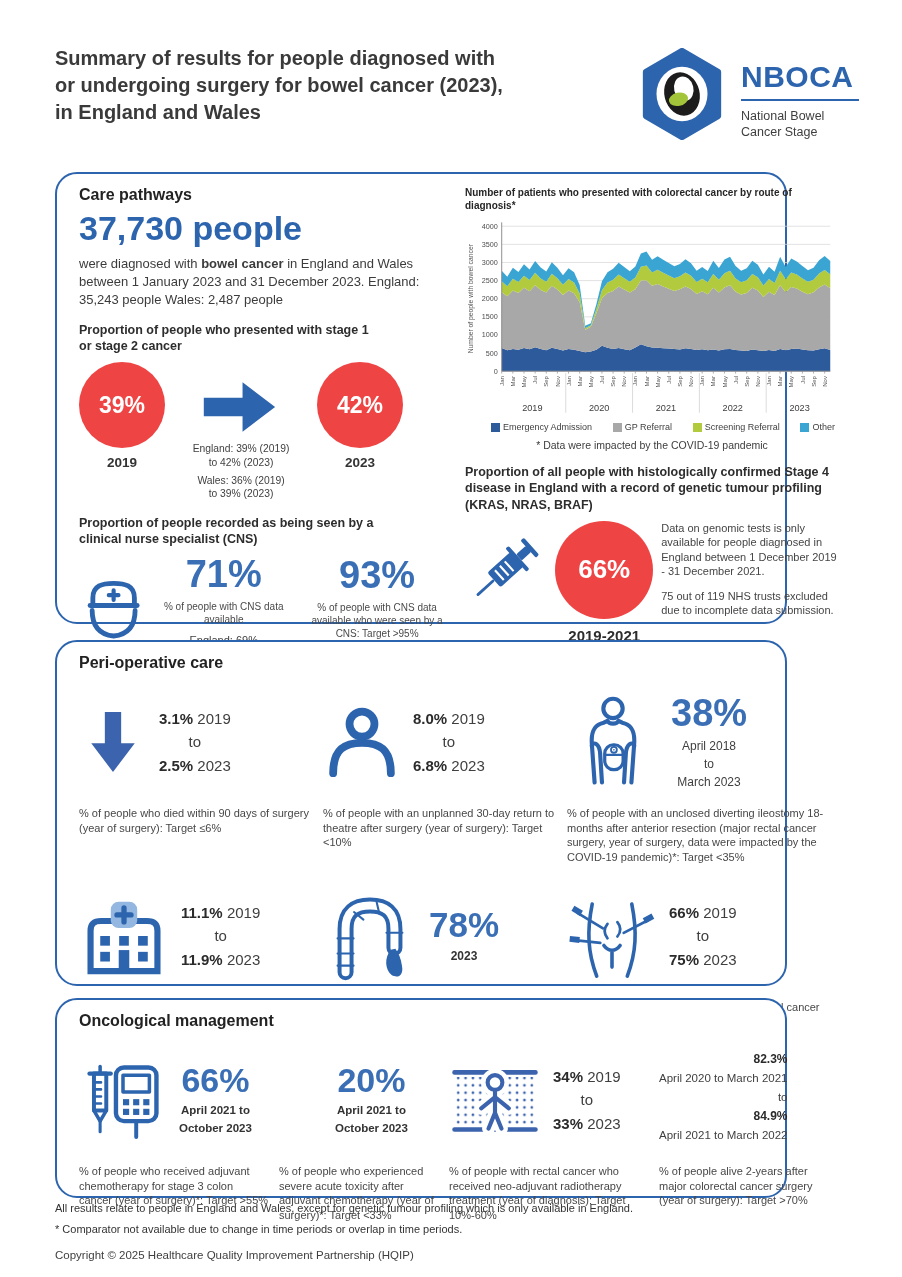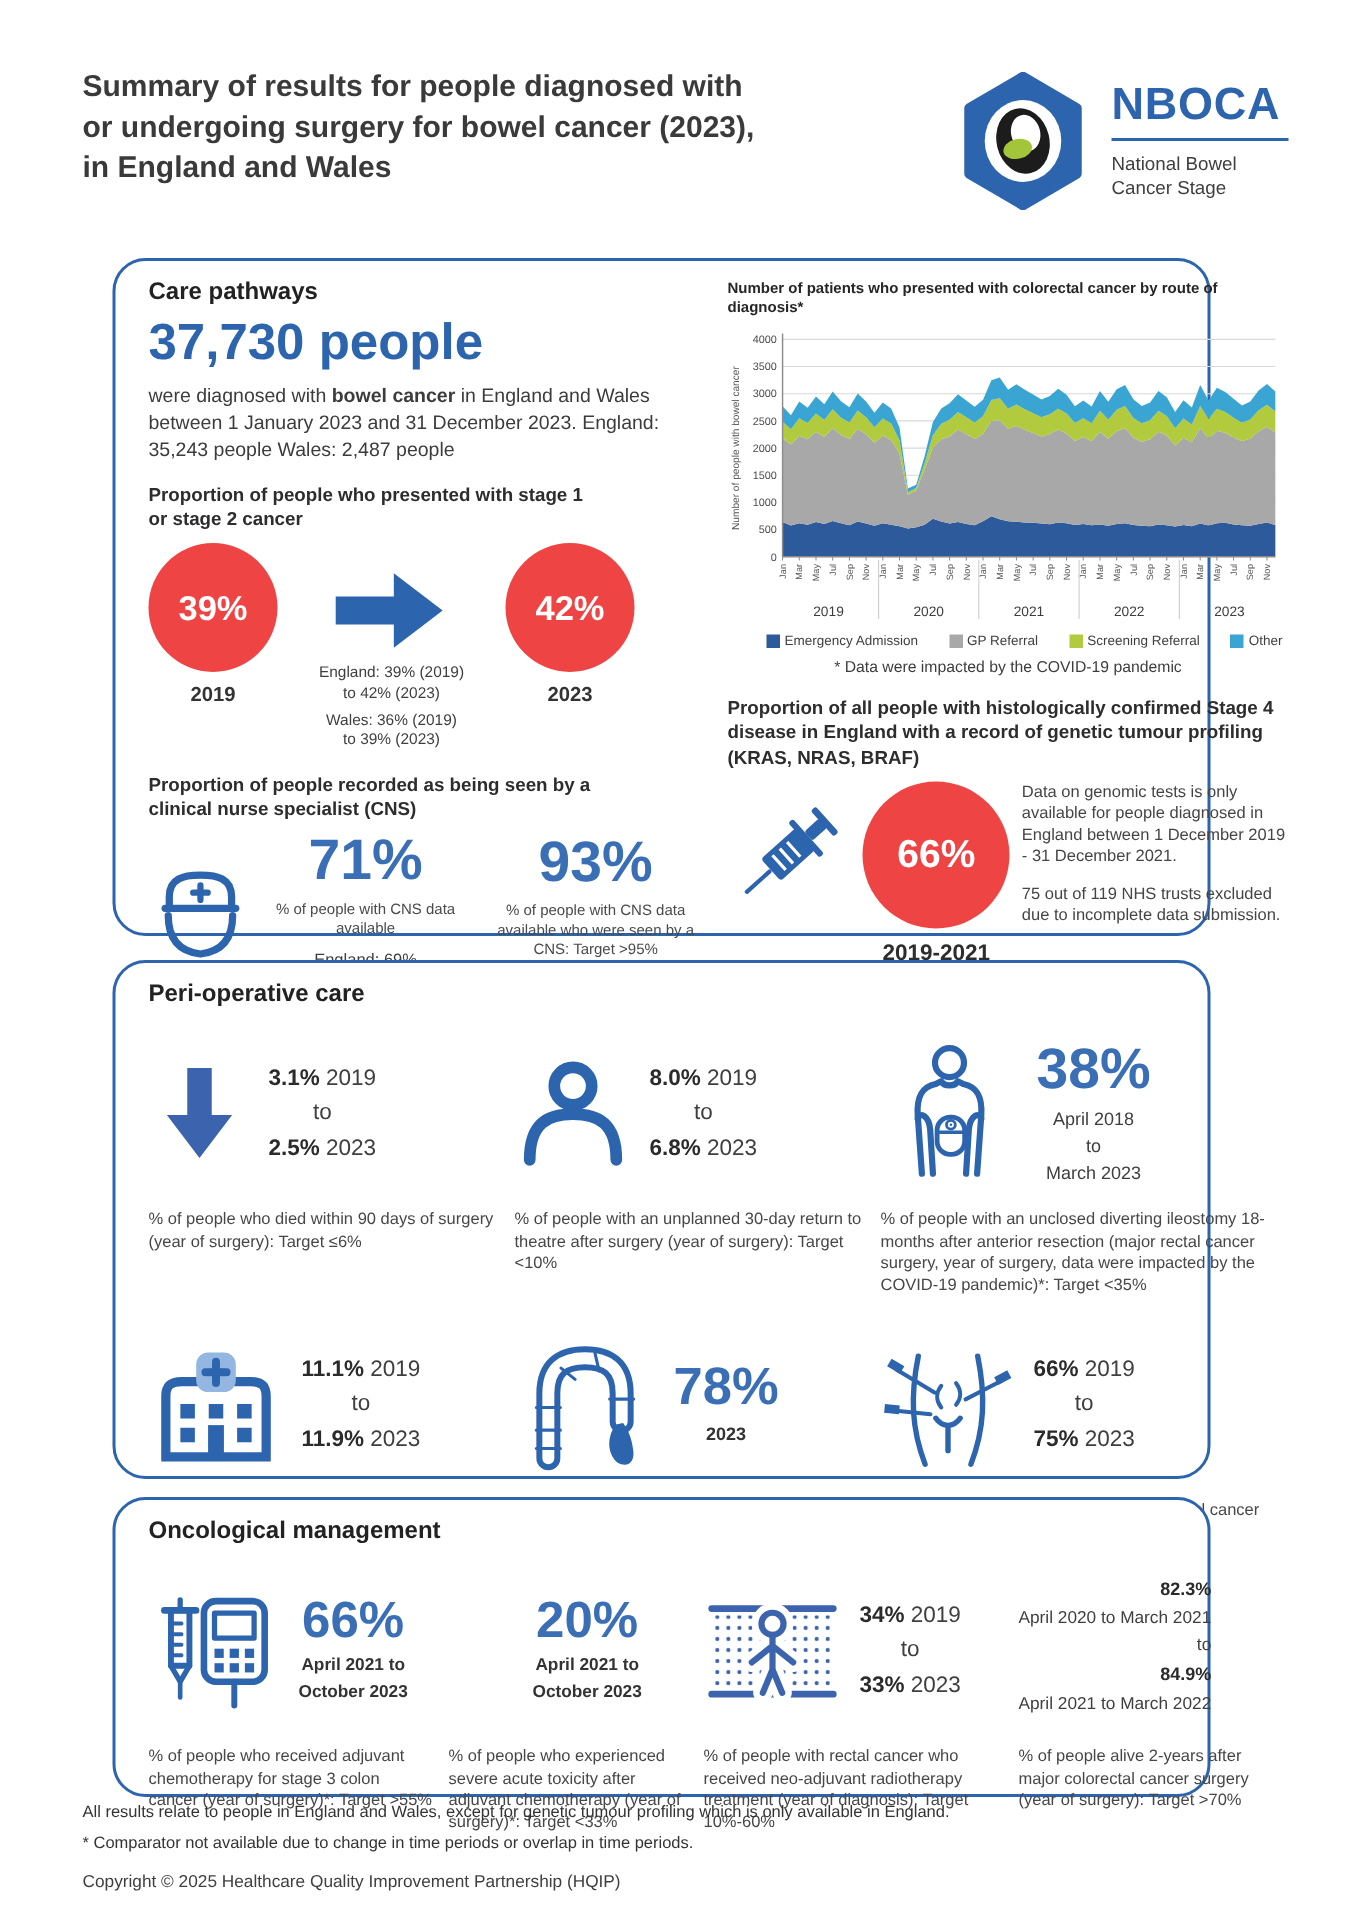--- a/index.html
+++ b/index.html
@@ -1,27 +1,27 @@
 <!DOCTYPE html>
 <html><head>
 <meta charset="utf-8">
 <style>
   html,body{margin:0;padding:0;background:#fff;}
   .page{position:relative;width:902px;height:1277px;background:#fff;overflow:hidden;
         font-family:"Liberation Sans",sans-serif;color:#3c3c3c;}
   
   .header-title{position:absolute;left:55px;top:45px;font-size:20px;font-weight:bold;
                 color:#3a3a3a;line-height:1.35;}
-  .logo{position:absolute;left:638px;top:48px;display:flex;gap:15px;align-items:center;}
+  .logo{position:absolute;left:638px;top:48px;display:flex;gap:15px;align-items:flex-end;}
   .logo-text .nboca{font-size:30px;font-weight:bold;color:#2d64ae;letter-spacing:.5px;line-height:1;}
   .logo-rule{width:118px;border:none;border-top:2px solid #2d64ae;margin:7px 0 7px 0;}
   .logo-sub{font-size:12.5px;color:#3f3f3f;line-height:1.3;}
   
   .panel{position:absolute;left:55px;width:732px;border:2.5px solid #2d64ae;border-radius:22px;
-         background:#fff;box-sizing:border-box;margin-left:20px;}
+         background:#fff;box-sizing:border-box;}
   #panel-care{top:172px;height:452px;}
   #panel-peri{top:640px;height:346px;}
   #panel-onc{top:998px;height:200px;}
   .panel-h{font-size:16px;font-weight:bold;color:#222;}
   
   .p1-left{position:absolute;left:22px;top:12px;width:376px;}
   .care-big{font-size:34px;font-weight:bold;color:#2d64ae;margin-top:5px;}
   .care-desc{font-size:13px;color:#3c3c3c;line-height:1.38;margin-top:7px;}
   .subhead{font-size:12.5px;font-weight:bold;color:#2d2d2d;line-height:1.3;}
   .stage-head{margin-top:13px;width:300px;}

